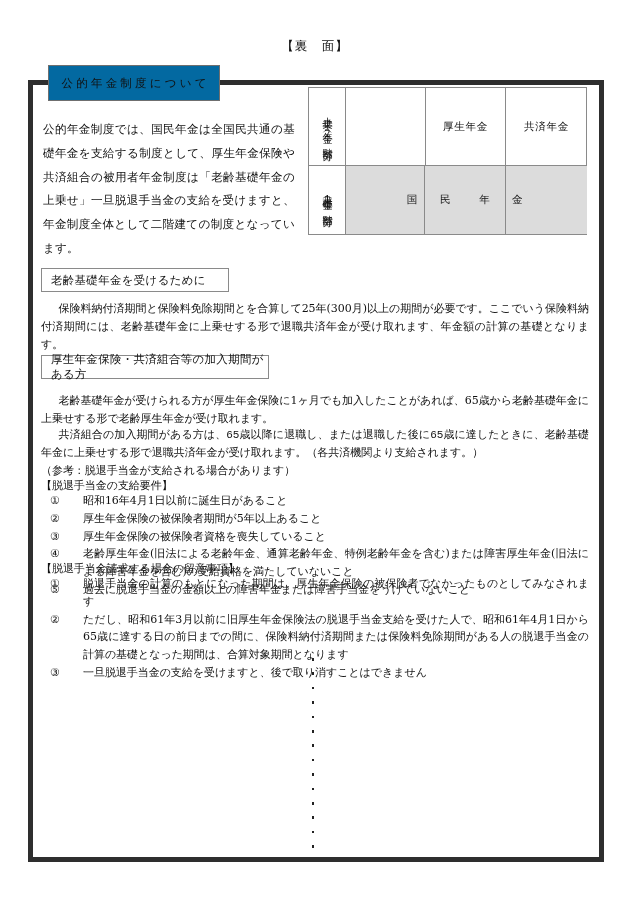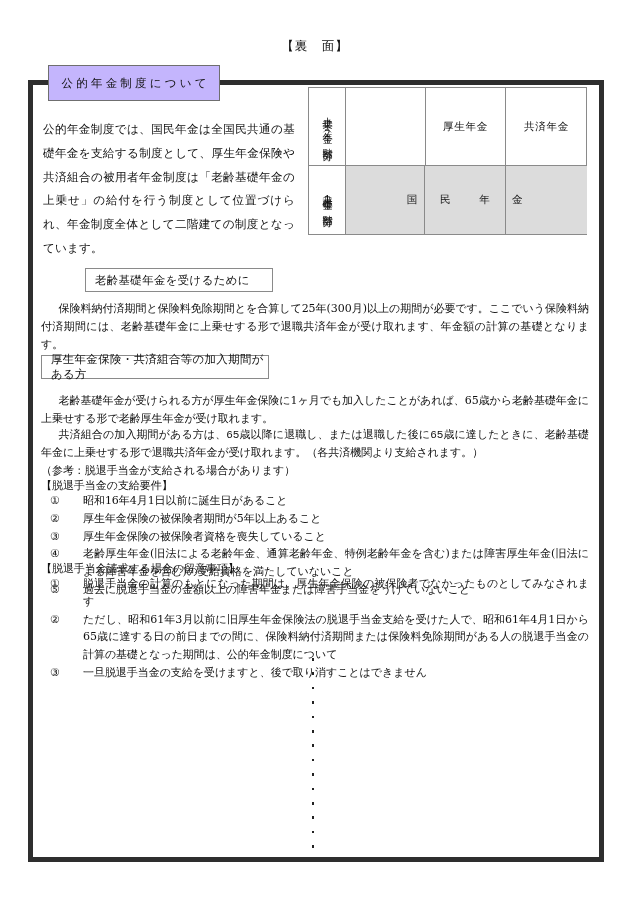--- a/index.html
+++ b/index.html
@@ -74,21 +74,21 @@
 
   
   #title-box {
     position: absolute;
     left: 48px;
     top: 65px;
     width: 172px;
     height: 36px;
     box-sizing: border-box;
     border: 1.5px solid #6f6f6f;
-    background: #c4b5fd;
+    background: #0369a1;
     display: flex;
     align-items: center;
     justify-content: center;
     font-size: 11.5px;
     letter-spacing: 3.2px;
     text-indent: 3.2px;
     color: #111;
   }
 
   
@@ -184,21 +184,20 @@
     padding-left: 9px;
     font-size: 11.4px;
     letter-spacing: 0.4px;
     color: #111;
   }
   #heading-rourei {
     left: 41px;
     top: 268px;
     width: 188px;
     height: 24px;
-    margin-left: 44px;
   }
   #heading-kousei {
     left: 41px;
     top: 355px;
     width: 228px;
     height: 24px;
   }
 
   
   .body-block {
@@ -295,21 +294,21 @@
 <div id="page-header">【裏　面】</div>
 
 <div id="frame-fill"></div>
 <div id="outer-frame"></div>
 <div id="outer-frame-inner"></div>
 
 <div id="content">
 
   <div id="title-box">公的年金制度について</div>
 
-  <div id="intro-paragraph">公的年金制度では、国民年金は全国民共通の基礎年金を支給する制度として、厚生年金保険や共済組合の被用者年金制度は「老齢基礎年金の上乗せ」の給付を行う制度として位置づけられ、年金制度全体として二階建ての制度となっています。</div>
+  <div id="intro-paragraph">公的年金制度では、国民年金は全国民共通の基礎年金を支給する制度として、厚生年金保険や共済組合の被用者年金制度は「老齢基礎年金の上乗せ」一旦脱退手当金の支給を受けますと、年金制度全体として二階建ての制度となっています。</div>
 
   <div id="pension-diagram">
     <div class="diagram-grid">
 
       <div class="tier-label-col">
         <div class="tier-label tier2">上乗せ年金（2階部分）</div>
         <div class="tier-label tier1">基礎年金（1階部分）</div>
       </div>
 
       <div class="diagram-body">
@@ -368,21 +367,21 @@
 
   <div id="title-ryui-jikou" class="list-title">【脱退手当金請求する場合の留意事項】</div>
 
   <div id="list-ryui-jikou" class="num-list">
       <div class="num-item">
         <div class="num-marker">①</div>
         <div class="num-text">脱退手当金の計算のもとになった期間は、厚生年金保険の被保険者でなかったものとしてみなされます</div>
       </div>
       <div class="num-item">
         <div class="num-marker">②</div>
-        <div class="num-text">ただし、昭和61年3月以前に旧厚生年金保険法の脱退手当金支給を受けた人で、昭和61年4月1日から65歳に達する日の前日までの間に、保険料納付済期間または保険料免除期間がある人の脱退手当金の計算の基礎となった期間は、公的年金制度について</div>
+        <div class="num-text">ただし、昭和61年3月以前に旧厚生年金保険法の脱退手当金支給を受けた人で、昭和61年4月1日から65歳に達する日の前日までの間に、保険料納付済期間または保険料免除期間がある人の脱退手当金の計算の基礎となった期間は、合算対象期間となります</div>
       </div>
       <div class="num-item">
         <div class="num-marker">③</div>
         <div class="num-text">一旦脱退手当金の支給を受けますと、後で取り消すことはできません</div>
       </div>
     </div>
 
   <div id="fold-dots">
       <span></span>
       <span></span>

